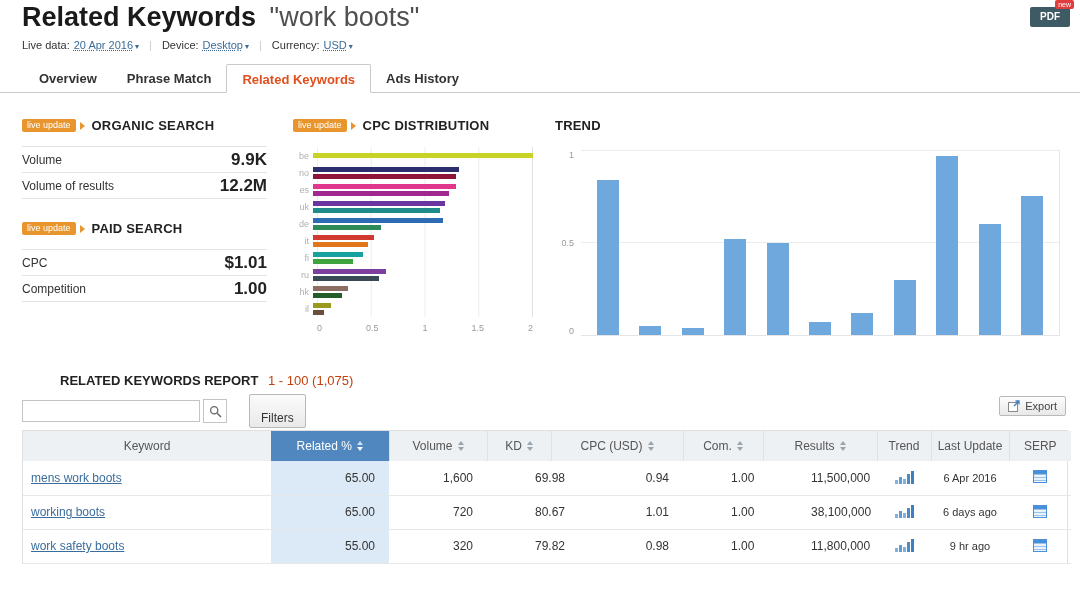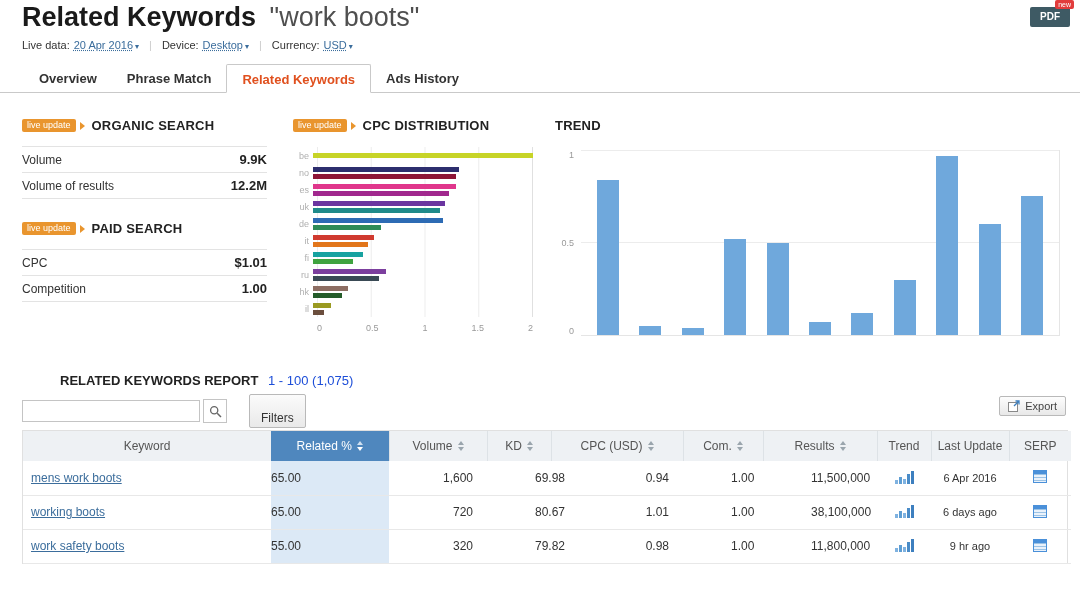--- a/index.html
+++ b/index.html
@@ -35,21 +35,21 @@
   .live-badge { background:#e9952e; color:#fff; font-size:9px; padding:2px 5px; border-radius:2px;
     position:relative; line-height:1.1; white-space:nowrap; }
   .badge-tip { width:0; height:0; border-top:4px solid transparent; border-bottom:4px solid transparent;
     border-left:5px solid #e9952e; margin-left:-3px; }
   .panel-title { font-size:13px; font-weight:bold; color:#222; letter-spacing:.2px; }
 
   .left-col { position:absolute; left:22px; top:118px; width:245px; }
   .stat-table { margin-top:13px; border-bottom:1px solid #e3e3e3; }
   .stat-row { display:flex; justify-content:space-between; align-items:center; height:26px;
     border-top:1px solid #e3e3e3; font-size:12px; color:#333; }
-  .stat-row .stat-value { font-size:13px; font-weight:bold; color:#222; }
+  .stat-row .stat-value { font-size:17px; font-weight:bold; color:#222; }
   .paid-block { margin-top:22px; }
 
   
   .cpc-col { position:absolute; left:293px; top:118px; width:240px; }
   .cpc-plot { position:relative; margin-top:14px; }
   .cpc-grid { position:absolute; top:0; height:170px; left:24px; right:0;
     background-image:linear-gradient(to right, #ececec 1px, transparent 1px);
     background-size:25% 100%; border-right:1px solid #e0e0e0; pointer-events:none; }
   .cpc-rows { position:relative; }
   .cpc-row { display:flex; align-items:center; height:17px; }
@@ -65,21 +65,21 @@
     align-items:flex-end; padding-right:7px; font-size:9px; color:#999; }
   .trend-plot { position:relative; flex:1; height:186px; display:flex; align-items:flex-end;
     justify-content:space-between; padding:0 16px; border-bottom:1px solid #e5e5e5; border-right:1px solid #e5e5e5;
     background-image:linear-gradient(#ececec 1px, transparent 1px), linear-gradient(#ececec 1px, transparent 1px);
     background-repeat:no-repeat; background-size:100% 1px, 100% 1px; background-position:0 0, 0 50%; }
   .trend-bar { width:22px; }
 
   
   .report-head { position:absolute; left:22px; top:373px; font-size:13px; }
   .report-title { font-weight:bold; color:#222;margin-left:38px; }
-  .report-range { color:#1d4ed8; margin-left:6px; font-weight:normal;text-align:right; }
+  .report-range { color:#c2410c; margin-left:6px; font-weight:normal;text-align:right; }
 
   .controls { position:absolute; left:22px; top:394px; display:flex; align-items:center; }
   .search-input { width:178px; height:22px; border:1px solid #c4c4c4; font-size:12px; padding:0 6px;
     font-family:"Liberation Sans", sans-serif; }
   .search-btn { width:24px; height:24px; border:1px solid #c4c4c4; background:#fff; margin-left:3px;
     display:flex; align-items:center; justify-content:center; cursor:pointer; }
   .filters-btn { margin-left:22px; height:22px; padding:16px 11px; font-size:12px; color:#333;
     background:linear-gradient(#fbfbfb,#e9e9e9); border:1px solid #b9b9b9; border-radius:2px; cursor:pointer;
     font-family:"Liberation Sans", sans-serif; }
   .export-btn { position:absolute; right:14px; top:396px; height:20px; display:flex; align-items:center; gap:5px;
@@ -97,21 +97,21 @@
   .sort { display:inline-flex; flex-direction:column; gap:2px; }
   .sort i { display:block; width:0; height:0; border-left:3px solid transparent; border-right:3px solid transparent; }
   .sort .up { border-bottom:4px solid #9aa5ad; }
   .sort .down { border-top:4px solid #9aa5ad; }
   th.sorted .sort .up { border-bottom-color:#cfe0f0; }
   th.sorted .sort .down { border-top-color:#fff; }
 
   tbody td { border-bottom:1px solid #e8e8e8; height:34px; color:#333; }
   td.c-keyword { padding-left:8px; }
   td.c-keyword a { color:#3b6d9c; text-decoration:underline; font-size:12px; cursor:pointer; }
-  td.c-related { background:#dce9f6; padding-right:14px; }
+  td.c-related { background:#dce9f6; text-align:right; padding-right:14px; }
   td.c-num { text-align:right; padding-right:14px;padding-left:48px; }
   td.c-center { text-align:center; font-size:11px; }
 
   .mini-trend { display:inline-flex; align-items:flex-end; gap:1px; height:14px; }
   .mini-trend i { display:block; width:3px; background:#3d7fbf; }
   .mini-trend i:nth-child(1){height:4px;background:#7fb2e0;}
   .mini-trend i:nth-child(2){height:7px;background:#5e9ed4;}
   .mini-trend i:nth-child(3){height:5px;background:#7fb2e0;}
   .mini-trend i:nth-child(4){height:10px;background:#4a8cc8;}
   .mini-trend i:nth-child(5){height:13px;background:#3d7fbf;}

